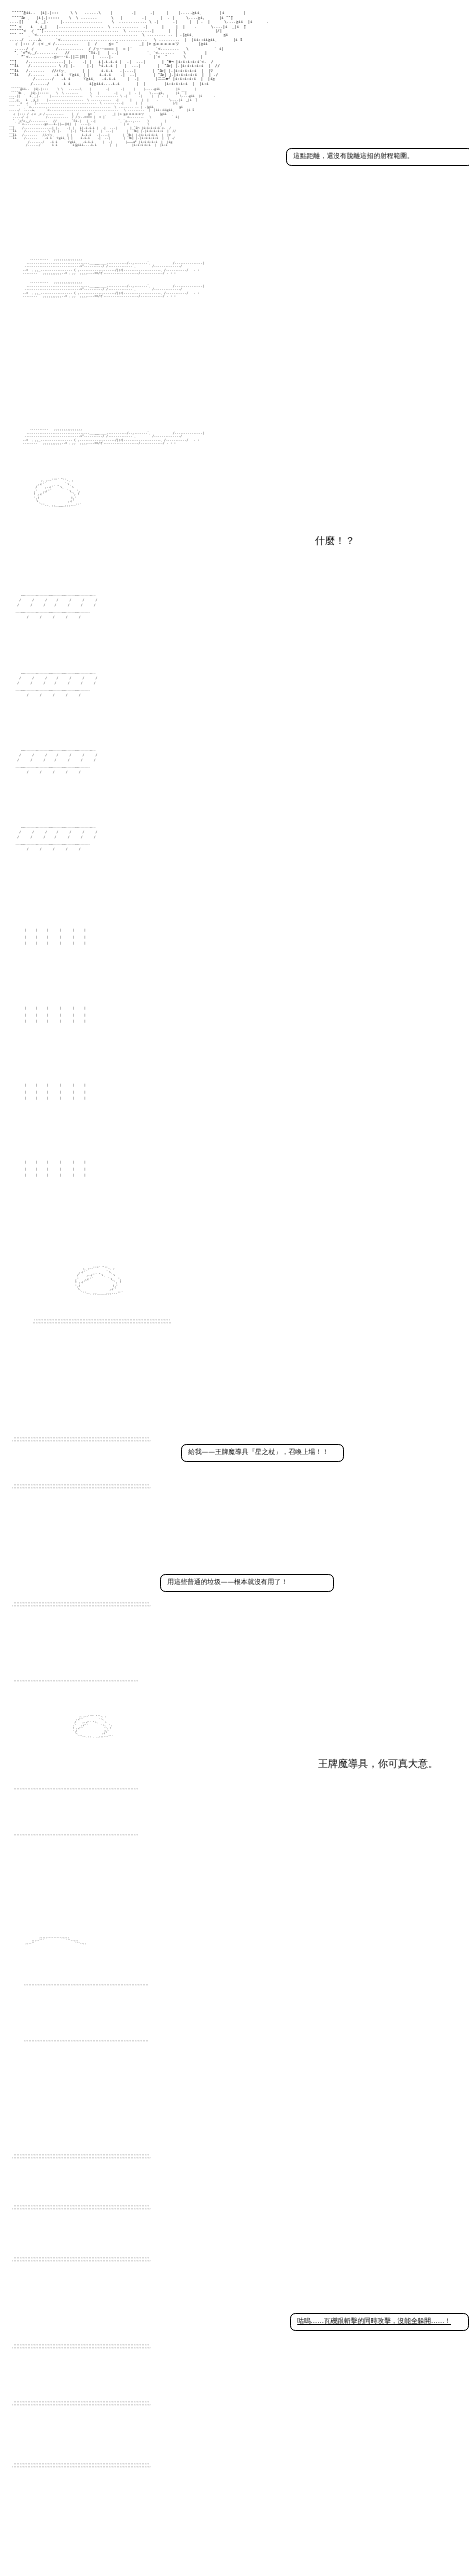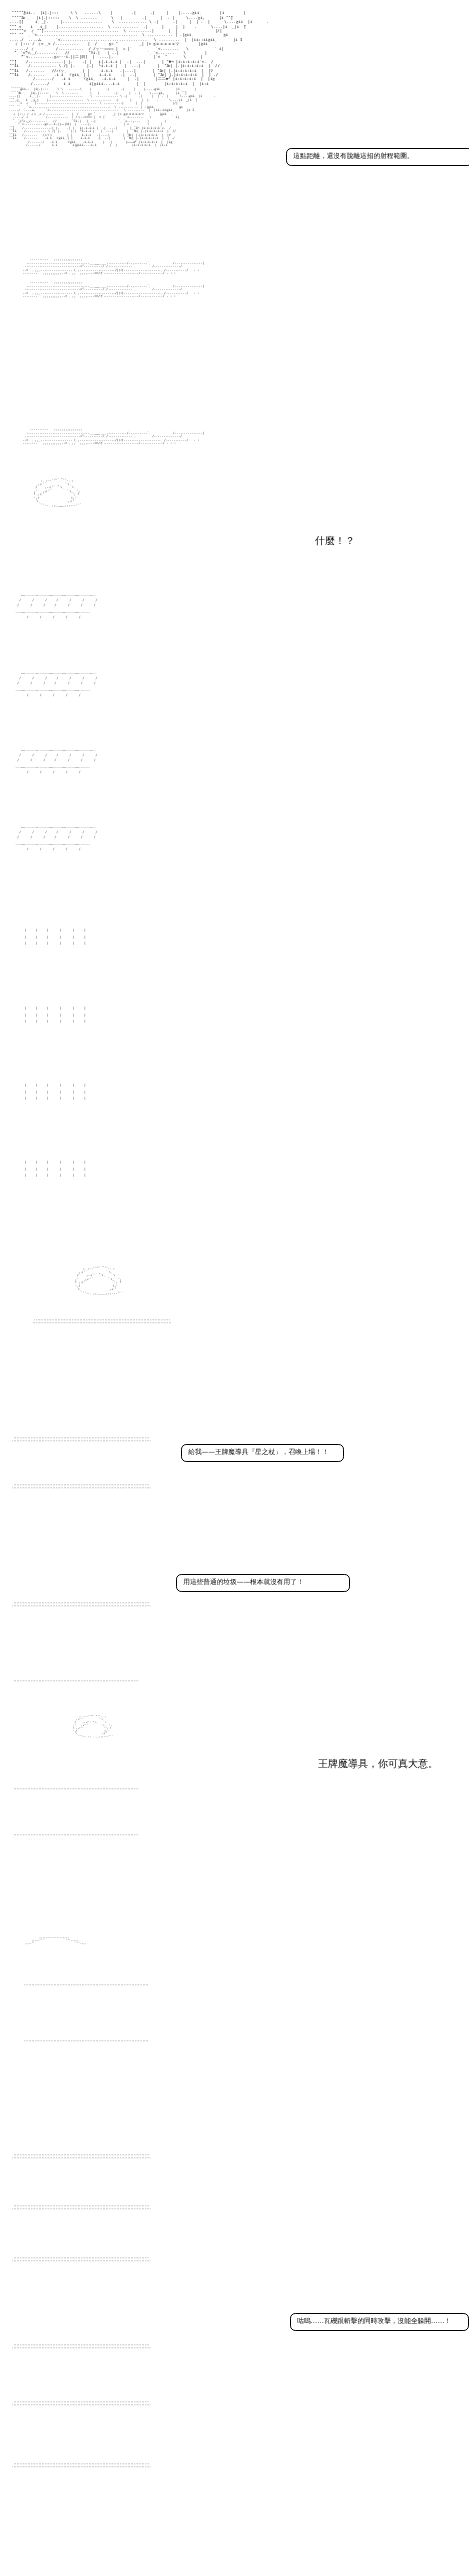--- a/index.html
+++ b/index.html
@@ -212,21 +212,21 @@
   <pre class="aa micro" style="left:10.3px; top:1437px; width:453px;">  ,,,,,,,,,,,,,,,,,,,,,,,,,,,,,,,,,,,,,,,,,,,,,,,,,,,,,,,,,,,,,,,,,,,,,,,,,,,,,,,,,,,,,,,
  ,,,,,,,,,,,,,,,,,,,,,,,,,,,,,,,,,,,,,,,,,,,,,,,,,,,,,,,,,,,,,,,,,,,,,,,,,,,,,,,,,,,,,,,,,
 </pre>
 
   <pre class="aa micro" style="left:10.3px; top:1484px; width:453px;">  ,,,,,,,,,,,,,,,,,,,,,,,,,,,,,,,,,,,,,,,,,,,,,,,,,,,,,,,,,,,,,,,,,,,,,,,,,,,,,,,,,,,,,,,
  ,,,,,,,,,,,,,,,,,,,,,,,,,,,,,,,,,,,,,,,,,,,,,,,,,,,,,,,,,,,,,,,,,,,,,,,,,,,,,,,,,,,,,,,,,
 </pre>
 
   <div class="bubble" style="left:181px; top:1444px; width:149px; height:11.3px;">給我——王牌魔導具『星之杖』，召喚上場！！</div>
 
-  <div class="bubble" style="left:176px; top:1574px; width:160px; height:11.3px;">用這些普通的垃圾——根本就沒有用了！</div>
+  <div class="bubble" style="left:160px; top:1574px; width:160px; height:11.3px;">用這些普通的垃圾——根本就沒有用了！</div>
 
   <pre class="aa micro" style="left:10.3px; top:1602px; width:453px;">  ,,,,,,,,,,,,,,,,,,,,,,,,,,,,,,,,,,,,,,,,,,,,,,,,,,,,,,,,,,,,,,,,,,,,,,,,,,,,,,,,,,,,,,,
  ,,,,,,,,,,,,,,,,,,,,,,,,,,,,,,,,,,,,,,,,,,,,,,,,,,,,,,,,,,,,,,,,,,,,,,,,,,,,,,,,,,,,,,,,,
 </pre>
 
   <pre class="aa micro" style="left:10.3px; top:1680px; width:453px;">  ,,,,,,,,,,,,,,,,,,,,,,,,,,,,,,,,,,,,,,,,,,,,,,,,,,,,,,,,,,,,,,,,,,,,,,,,,,,,,,,,
 </pre>
 
   <pre class="aa micro" style="left:62px; top:1716px; width:268px;">           ,、,-‐''"´ ̄`''‐、,
          ,ィ'´          `ヽ、
@@ -262,21 +262,21 @@
 </pre>
 
   <pre class="aa micro" style="left:10.3px; top:2205px; width:453px;">  ,,,,,,,,,,,,,,,,,,,,,,,,,,,,,,,,,,,,,,,,,,,,,,,,,,,,,,,,,,,,,,,,,,,,,,,,,,,,,,,,,,,,,,,
  ,,,,,,,,,,,,,,,,,,,,,,,,,,,,,,,,,,,,,,,,,,,,,,,,,,,,,,,,,,,,,,,,,,,,,,,,,,,,,,,,,,,,,,,,,
 </pre>
 
   <pre class="aa micro" style="left:10.3px; top:2257px; width:453px;">  ,,,,,,,,,,,,,,,,,,,,,,,,,,,,,,,,,,,,,,,,,,,,,,,,,,,,,,,,,,,,,,,,,,,,,,,,,,,,,,,,,,,,,,,
  ,,,,,,,,,,,,,,,,,,,,,,,,,,,,,,,,,,,,,,,,,,,,,,,,,,,,,,,,,,,,,,,,,,,,,,,,,,,,,,,,,,,,,,,,,
 </pre>
 
-  <div class="bubble" style="left:290px; top:2313px; width:165px; height:11.3px;">咕嗚……瓦礫跟斬擊的同時攻擊，沒能全躲開……！</div>
+  <div class="bubble" style="left:290px; top:2313px; width:165px; height:11.3px;text-decoration:underline;">咕嗚……瓦礫跟斬擊的同時攻擊，沒能全躲開……！</div>
 
   <pre class="aa micro" style="left:10.3px; top:2344px; width:453px;">  ,,,,,,,,,,,,,,,,,,,,,,,,,,,,,,,,,,,,,,,,,,,,,,,,,,,,,,,,,,,,,,,,,,,,,,,,,,,,,,,,,,,,,,,
  ,,,,,,,,,,,,,,,,,,,,,,,,,,,,,,,,,,,,,,,,,,,,,,,,,,,,,,,,,,,,,,,,,,,,,,,,,,,,,,,,,,,,,,,,,
 </pre>
 
   <pre class="aa micro" style="left:10.3px; top:2401px; width:453px;">  ,,,,,,,,,,,,,,,,,,,,,,,,,,,,,,,,,,,,,,,,,,,,,,,,,,,,,,,,,,,,,,,,,,,,,,,,,,,,,,,,,,,,,,,
  ,,,,,,,,,,,,,,,,,,,,,,,,,,,,,,,,,,,,,,,,,,,,,,,,,,,,,,,,,,,,,,,,,,,,,,,,,,,,,,,,,,,,,,,,,
 </pre>
 
   <pre class="aa micro" style="left:10.3px; top:2463px; width:453px;">  ,,,,,,,,,,,,,,,,,,,,,,,,,,,,,,,,,,,,,,,,,,,,,,,,,,,,,,,,,,,,,,,,,,,,,,,,,,,,,,,,,,,,,,,

